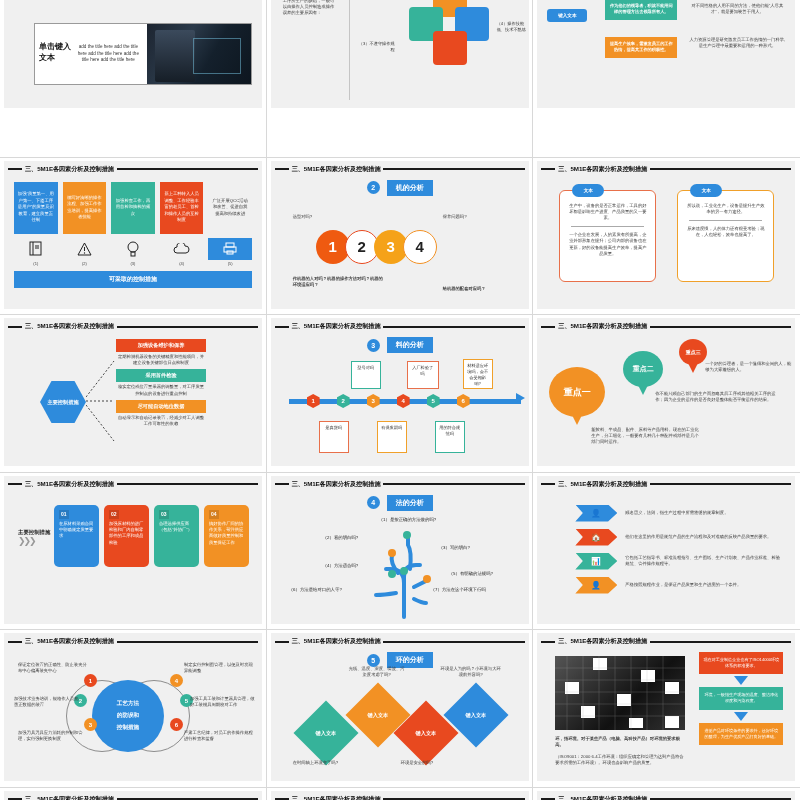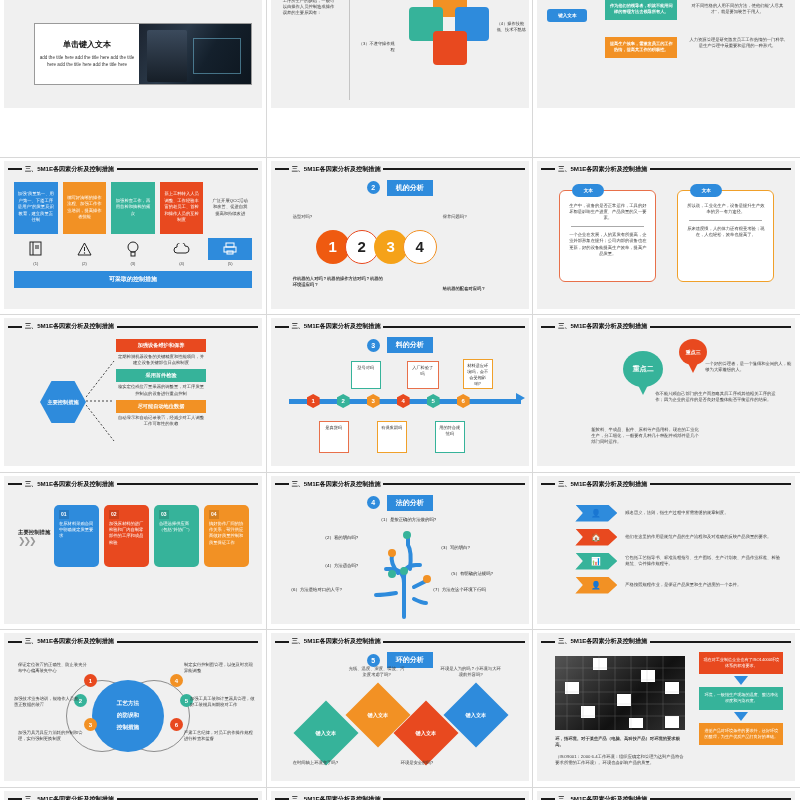--- a/index.html
+++ b/index.html
@@ -30,21 +30,21 @@
     padding:3px 9px; }
   .sec-row { display:flex;align-items:center;justify-content:center;gap:7px;
     margin-top:4px; }
 
   .txt { font-size:4.3px; color:#3a3a3a; line-height:1.45; }
   .wtxt { font-size:4.3px; color:#fff; line-height:1.5; }
 
   
   .s1wrap{position:absolute;left:30px;top:48px;width:218px;height:62px;
     background:#fff;border:1px solid #9a9a9a;display:flex;}
-  .s1left{flex:1;display:flex;flex-direction:column;align-items:center;
+  .s1left{flex:1;display:flex;flex-direction:row;align-items:center;
     justify-content:center;padding:4px;}
   .s1title{font-size:8px;font-weight:bold;color:#111;margin-bottom:5px;}
   .s1img{width:118px;background:linear-gradient(120deg,#1c2430 0%,#2b3a4a 35%,
     #14202c 60%,#0d161f 100%);position:relative;overflow:hidden;}
   .s1img:before{content:"";position:absolute;left:8px;top:6px;width:40px;
     height:52px;background:linear-gradient(180deg,#3b4a5c,#161e27);border-radius:2px;}
   .s1img:after{content:"";position:absolute;right:10px;top:14px;width:46px;
     height:34px;border:1px solid rgba(120,200,230,.5);}
 
   
@@ -365,20 +365,23 @@
   </div>
 
   <div class="cell">
     <div class="slide">
       <div class="hdr">
         <div class="bar l"></div>
         <div class="t">三、5M1E各因素分析及控制措施</div>
         <div class="bar r"></div>
       </div>
       <div class="body">
+        <div class="pin" style="position:absolute;left:12px;top:34px;width:56px;height:50px;background:#f29124;color:#f29124;">
+            <span style="color:#fff;font-size:9px;">重点一</span>
+          </div>
         <div class="pin" style="position:absolute;left:86px;top:18px;width:40px;height:36px;background:#36b39a;color:#36b39a;">
             <span style="color:#fff;font-size:7px;">重点二</span>
           </div>
         <div class="pin" style="position:absolute;left:142px;top:6px;width:28px;height:26px;background:#e8491f;color:#e8491f;">
             <span style="color:#fff;font-size:5px;">重点三</span>
           </div>
         <div class="txt" style="position:absolute;left:54px;top:94px;width:110px;">塑胶料、半成品、配件、原料等产品用料。现在的工业化生产，分工细化，一般要有几种几十种配件或部件是几个部门同时运作。</div>
         <div class="txt" style="position:absolute;left:118px;top:58px;width:128px;">你不能只顾自己部门的生产而忽略其后工序或其他相关工序的运作；因为企业的运作的是否良好是整体能否平衡运作的结果。</div>
         <div class="txt" style="position:absolute;left:168px;top:28px;width:86px;">一个好的管理者，是一个懂得和全局的人，能够为大家着想的人。</div>
       </div>

